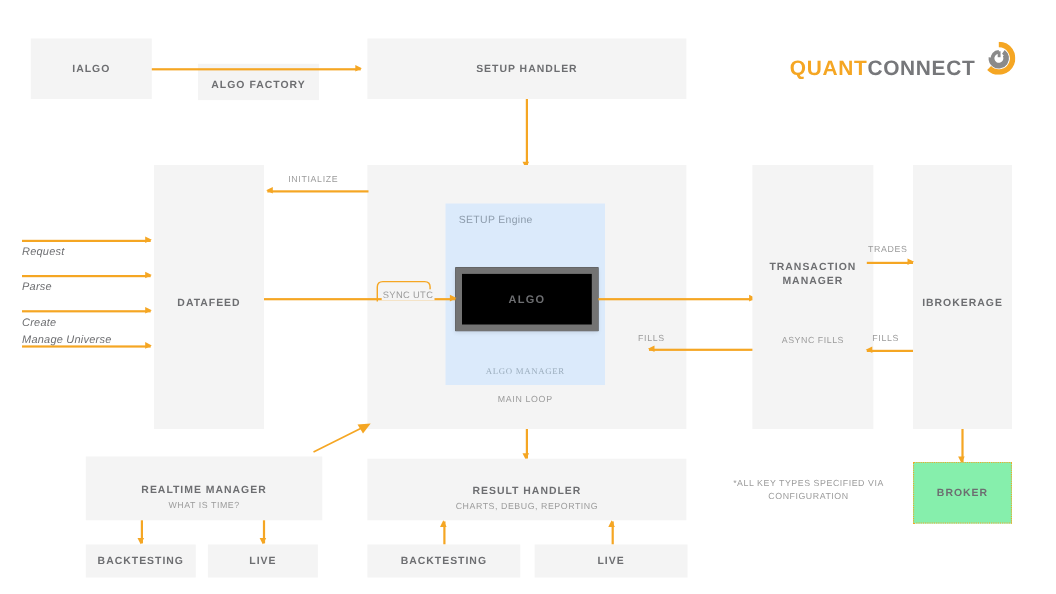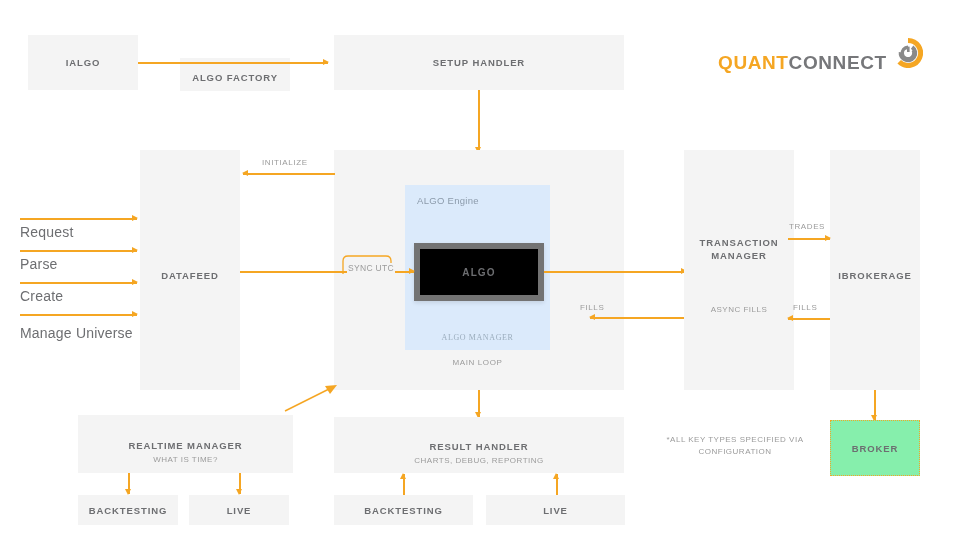--- a/index.html
+++ b/index.html
@@ -163,25 +163,26 @@
   .edge-label {
     position: absolute;
     font-size: 8px;
     letter-spacing: 0.6px;
     color: #9b9b9b;
     white-space: nowrap;
     text-transform: uppercase;
   }
   .side-label {
     position: absolute;
-    font-size: 14px;
+    font-size: 10px;
     letter-spacing: 0.2px;
     color: #6d6e71;
     white-space: nowrap;
     font-weight: 500;
+    font-style: italic;
   }
 
   
   #sync-utc-wrap { position: absolute; }
   #sync-utc-label {
     position: absolute;
     left: 6px; top: 9px;
     font-size: 8.5px;
     color: #9b9b9b;
     letter-spacing: 0.3px;
@@ -255,21 +256,21 @@
   <div class="arrow-v to-down" style="left:478px; top:90px; height:62px;"></div>
 
   <div class="box" id="box-datafeed" style="left:140px; top:150px; width:100px; height:240px; padding-top:11px;">
     <span class="box-title">DATAFEED</span>
   </div>
 
   <div class="box" id="box-engine-container" style="left:334px; top:150px; width:290px; height:240px;">
   </div>
 
   <div id="lean-engine" style="left:405px; top:185px; width:145px; height:165px;">
-    <span id="lean-engine-label">ALGO Engine</span>
+    <span id="lean-engine-label">SETUP Engine</span>
     <span id="algo-manager-label">ALGO MANAGER</span>
   </div>
 
   <span id="main-loop-label" style="left:405px; top:358px; width:145px;">MAIN LOOP</span>
 
   <div id="algo-card" style="left:414px; top:243px; width:130px; height:58px;">
     <span class="box-title">ALGO</span>
   </div>
 
   <span class="edge-label" style="left:262px; top:158px;">INITIALIZE</span>
@@ -310,21 +311,21 @@
   <div class="arrow-h to-right" style="left:20px; top:218px; width:117px;"></div>
   <span class="side-label" style="left:20px; top:224px;">Request</span>
 
   <div class="arrow-h to-right" style="left:20px; top:250px; width:117px;"></div>
   <span class="side-label" style="left:20px; top:256px;">Parse</span>
 
   <div class="arrow-h to-right" style="left:20px; top:282px; width:117px;"></div>
   <span class="side-label" style="left:20px; top:288px;">Create</span>
 
   <div class="arrow-h to-right" style="left:20px; top:314px; width:117px;"></div>
-  <span class="side-label" style="left:20px; top:325px;text-align:center;">Manage Universe</span>
+  <span class="side-label" style="left:20px; top:304px;text-align:center;">Manage Universe</span>
 
   <svg class="arrow-diag" style="left:283px; top:381px;" width="56" height="32" viewBox="0 0 56 32">
     <line x1="2" y1="30" x2="48" y2="7" stroke="#f5a623" stroke-width="1.5"></line>
     <polygon points="54,4 42,5 47,13" fill="#f5a623"></polygon>
   </svg>
 
   <div class="box" id="box-realtime-manager" style="left:78px; top:415px; width:215px; height:58px; padding-top:15px;">
     <span class="box-title">REALTIME MANAGER</span>
     <span class="box-sub">WHAT IS TIME?</span>
   </div>

